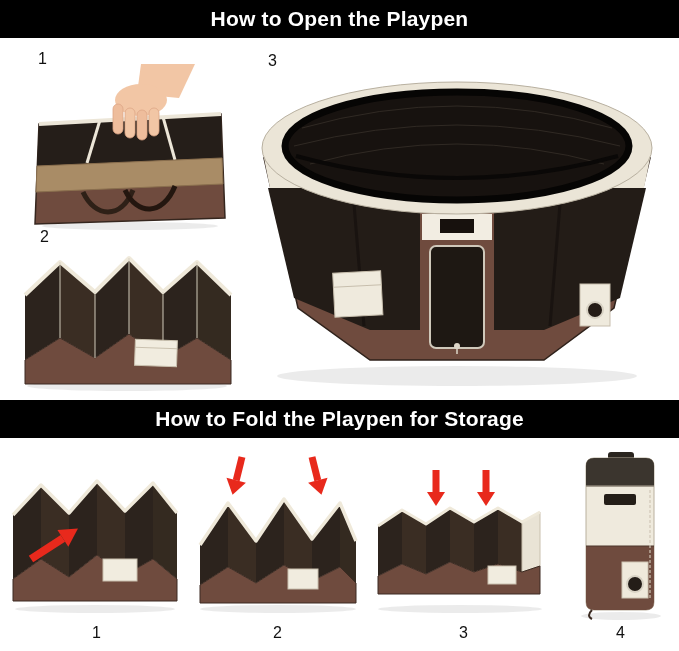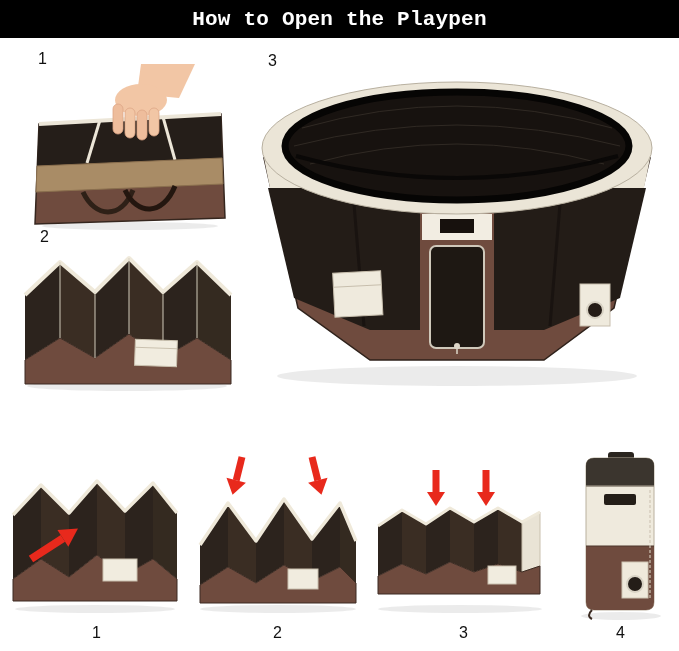--- a/index.html
+++ b/index.html
@@ -1,17 +1,17 @@
 <!DOCTYPE html>
 <html><head>
 <meta charset="utf-8">
 <style>
   html,body{margin:0;padding:0;background:#fff;}
   .page{position:relative;width:679px;height:651px;background:#fff;font-family:"Liberation Sans",sans-serif;overflow:hidden;}
-  .banner{position:absolute;left:0;width:679px;height:38px;background:#000;color:#fff;display:flex;align-items:center;justify-content:center;font-family:Liberation Mono, monospace;}
+  .banner{position:absolute;left:0;width:679px;height:38px;background:#000;color:#fff;display:flex;align-items:center;justify-content:center;}
   .banner span{font-size:21px;font-weight:bold;letter-spacing:.2px;}
   .step-num{position:absolute;font-size:16px;color:#111;}
   .fig{position:absolute;}
   .fig svg{display:block;width:100%;height:100%;}
 </style>
 </head>
 <body>
 
 <div class="page">
 
@@ -102,20 +102,23 @@
         <ellipse cx="205" cy="90" rx="195" ry="66" fill="#ebe5d7" stroke="#b8b0a0" stroke-width="1"></ellipse>
         <ellipse cx="205" cy="88" rx="172" ry="54" fill="#17120f" stroke="#060504" stroke-width="7"></ellipse>
         <path d="M50 70 Q205 26 360 70" stroke="#3a332c" stroke-width="1" fill="none" opacity="0.7"></path>
         <path d="M42 88 Q205 46 368 88" stroke="#3a332c" stroke-width="1" fill="none" opacity="0.7"></path>
         <path d="M58 106 Q205 66 352 106" stroke="#3a332c" stroke-width="1" fill="none" opacity="0.7"></path>
         <path d="M44 98 Q205 142 366 98" stroke="#0a0807" stroke-width="4" fill="none"></path>
       </g>
     </svg>
   </div>
 
+  <div class="banner" style="top:400px">
+    <span>How to Fold the Playpen for Storage</span>
+  </div>
 
   <div class="fig" style="left:5px;top:463px;width:180px;height:152px">
     <svg viewBox="0 0 180 152">
       <ellipse cx="90" cy="146" rx="80" ry="4" fill="rgba(0,0,0,0.08)"></ellipse>
       <g>
         <polygon points="8,52 36,22 36,96 8,116" fill="#2c231d"></polygon>
         <polygon points="36,22 64,50 64,114 36,96" fill="#3a2d23"></polygon>
         <polygon points="64,50 92,18 92,92 64,114" fill="#2c231d"></polygon>
         <polygon points="92,18 120,48 120,112 92,92" fill="#3a2d23"></polygon>
         <polygon points="120,48 148,20 148,96 120,112" fill="#2c231d"></polygon>

